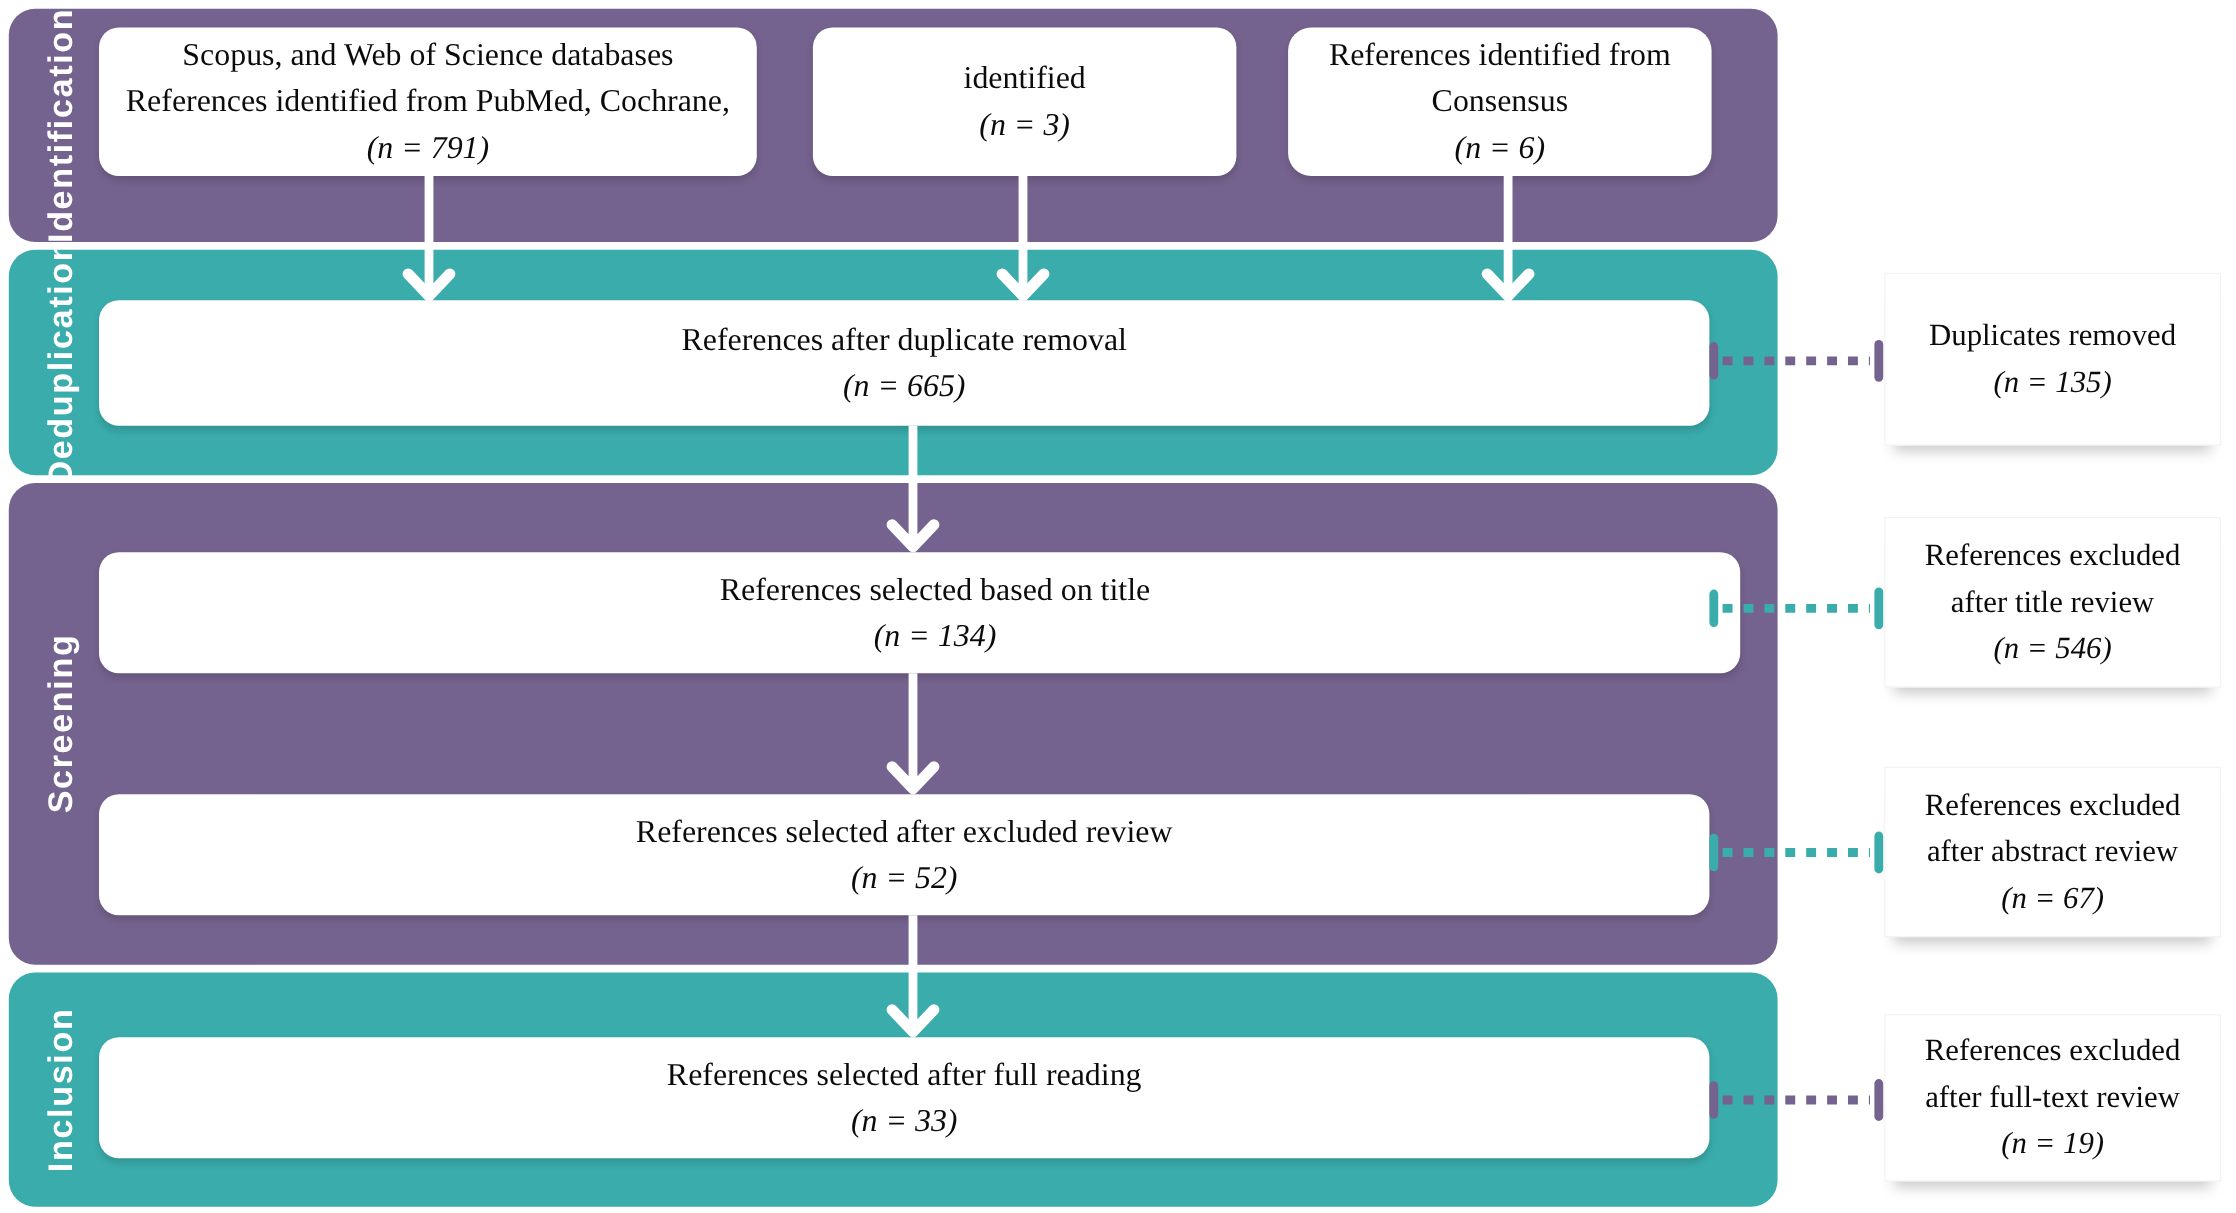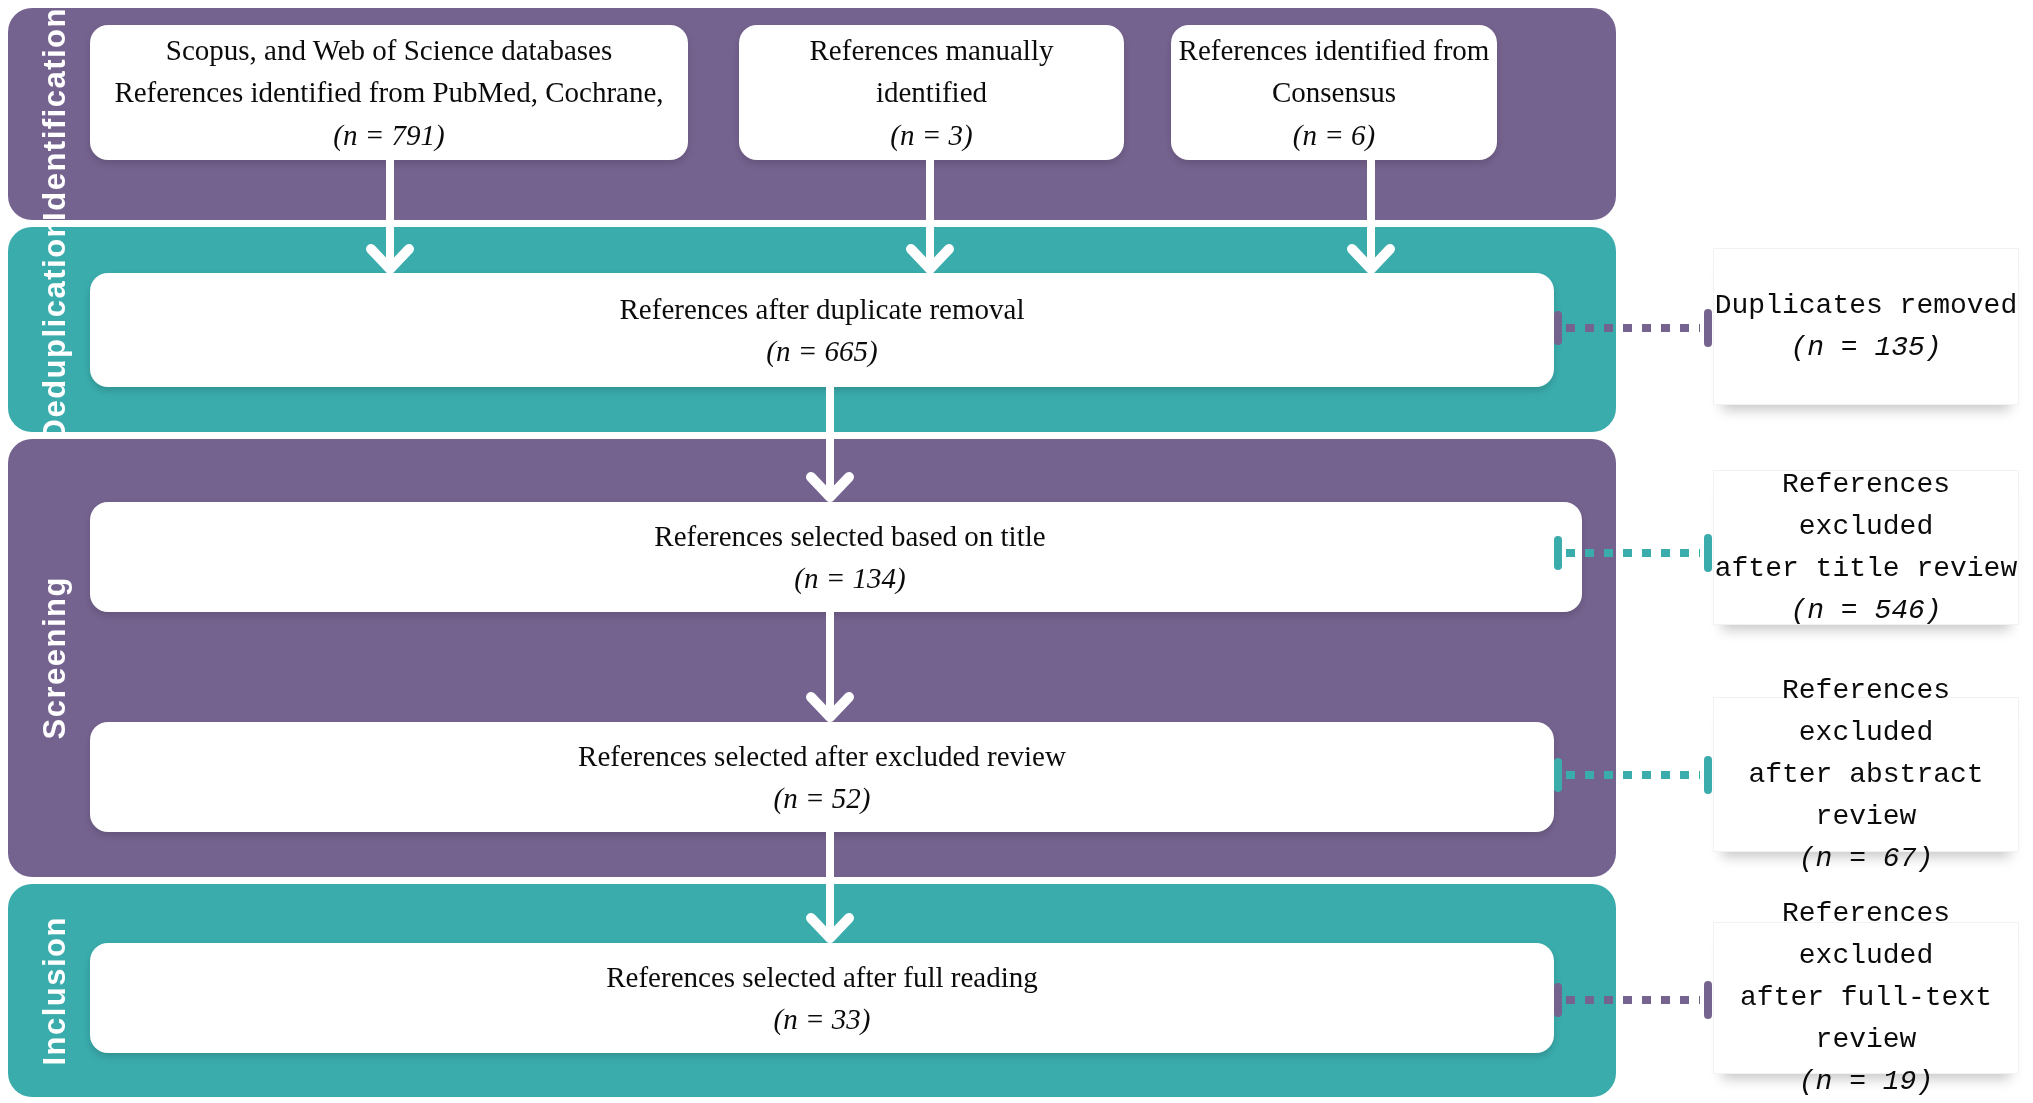--- a/index.html
+++ b/index.html
@@ -46,39 +46,38 @@
     display:flex;flex-direction:column;
     align-items:center;justify-content:center;
     text-align:center;
     font-size:29px;line-height:1.45;color:#0b0b0b;
     box-shadow:0 4px 7px rgba(0,0,0,0.14);
     z-index:2;
   }
   .flow-box .count{font-style:italic;}
   #box-databases{left:90px;top:25px;width:598px;height:135px;}
   #box-manual{left:739px;top:25px;width:385px;height:135px;}
-  #box-consensus{left:1171px;top:25px;width:326px;height:135px;}
+  #box-consensus{left:1171px;top:25px;width:385px;height:135px;border-radius:21px;}
   #box-dedup{left:90px;top:273px;width:1464px;height:114px;}
   #box-title{left:90px;top:502px;width:1464px;height:110px;padding-left:28px;}
   #box-abstract{left:90px;top:722px;width:1464px;height:110px;}
   #box-full{left:90px;top:943px;width:1464px;height:110px;}
 
   
   .side-box{
     position:absolute;
     left:1713px;width:304px;
     background:#ffffff;
     border:1px solid #f2f2f2;
     display:flex;flex-direction:column;
     align-items:center;justify-content:center;
     text-align:center;
     font-size:28px;line-height:1.5;color:#0b0b0b;
     box-shadow:0 14px 12px -9px rgba(0,0,0,0.22);
     z-index:2;
-    font-family:Liberation Mono, monospace;
   }
   .side-box .count{font-style:italic;text-align:right;}
   #side-duplicates{top:248px;height:155px;}
   #side-title{top:470px;height:153px;}
   #side-abstract{top:697px;height:153px;}
   #side-full{top:922px;height:150px;}
 
   
   #arrow-layer{
     position:absolute;left:0;top:0;z-index:3;
@@ -116,21 +115,20 @@
       <span class="band-label">Inclusion</span>
     </div>
   </div>
 
   <div class="flow-box" id="box-databases">
     <div>Scopus, and Web of Science databases</div>
     <div>References identified from PubMed, Cochrane,</div>
     <div class="count">(n = 791)</div>
   </div>
   <div class="flow-box" id="box-manual">
-    <div>References manually</div>
     <div>identified</div>
     <div class="count">(n = 3)</div>
   </div>
   <div class="flow-box" id="box-consensus">
     <div>References identified from</div>
     <div>Consensus</div>
     <div class="count">(n = 6)</div>
   </div>
 
   <div class="flow-box" id="box-dedup">

